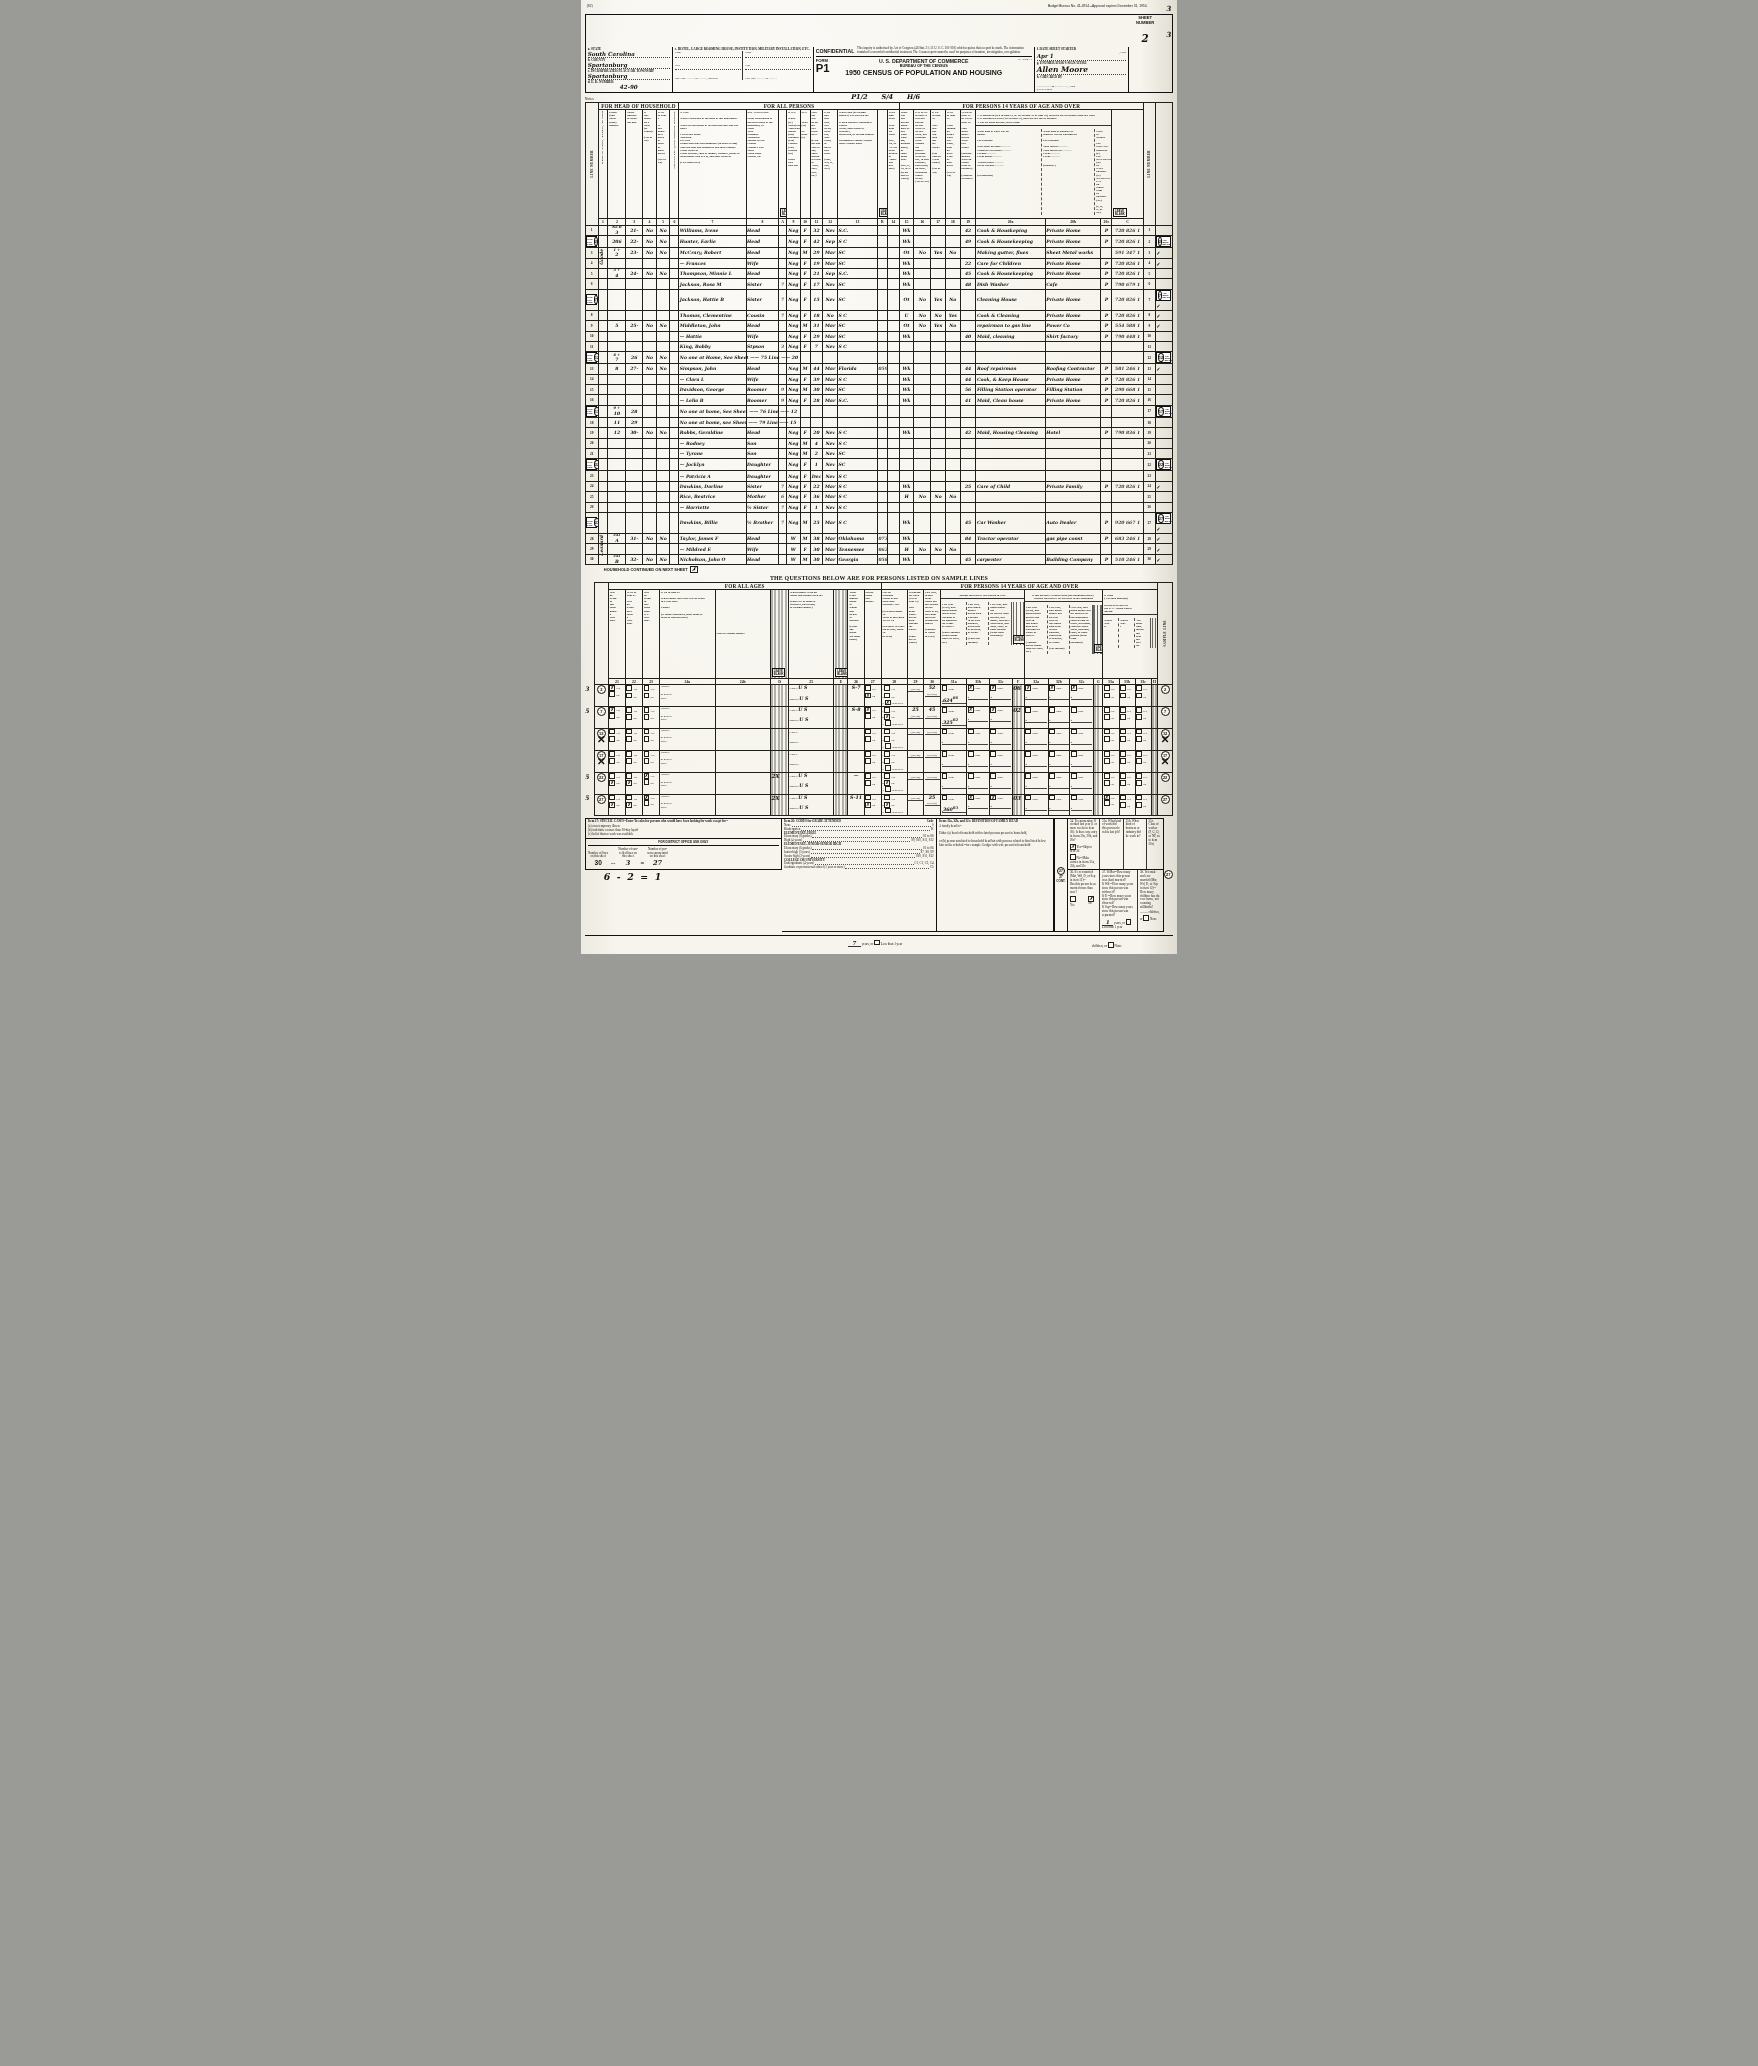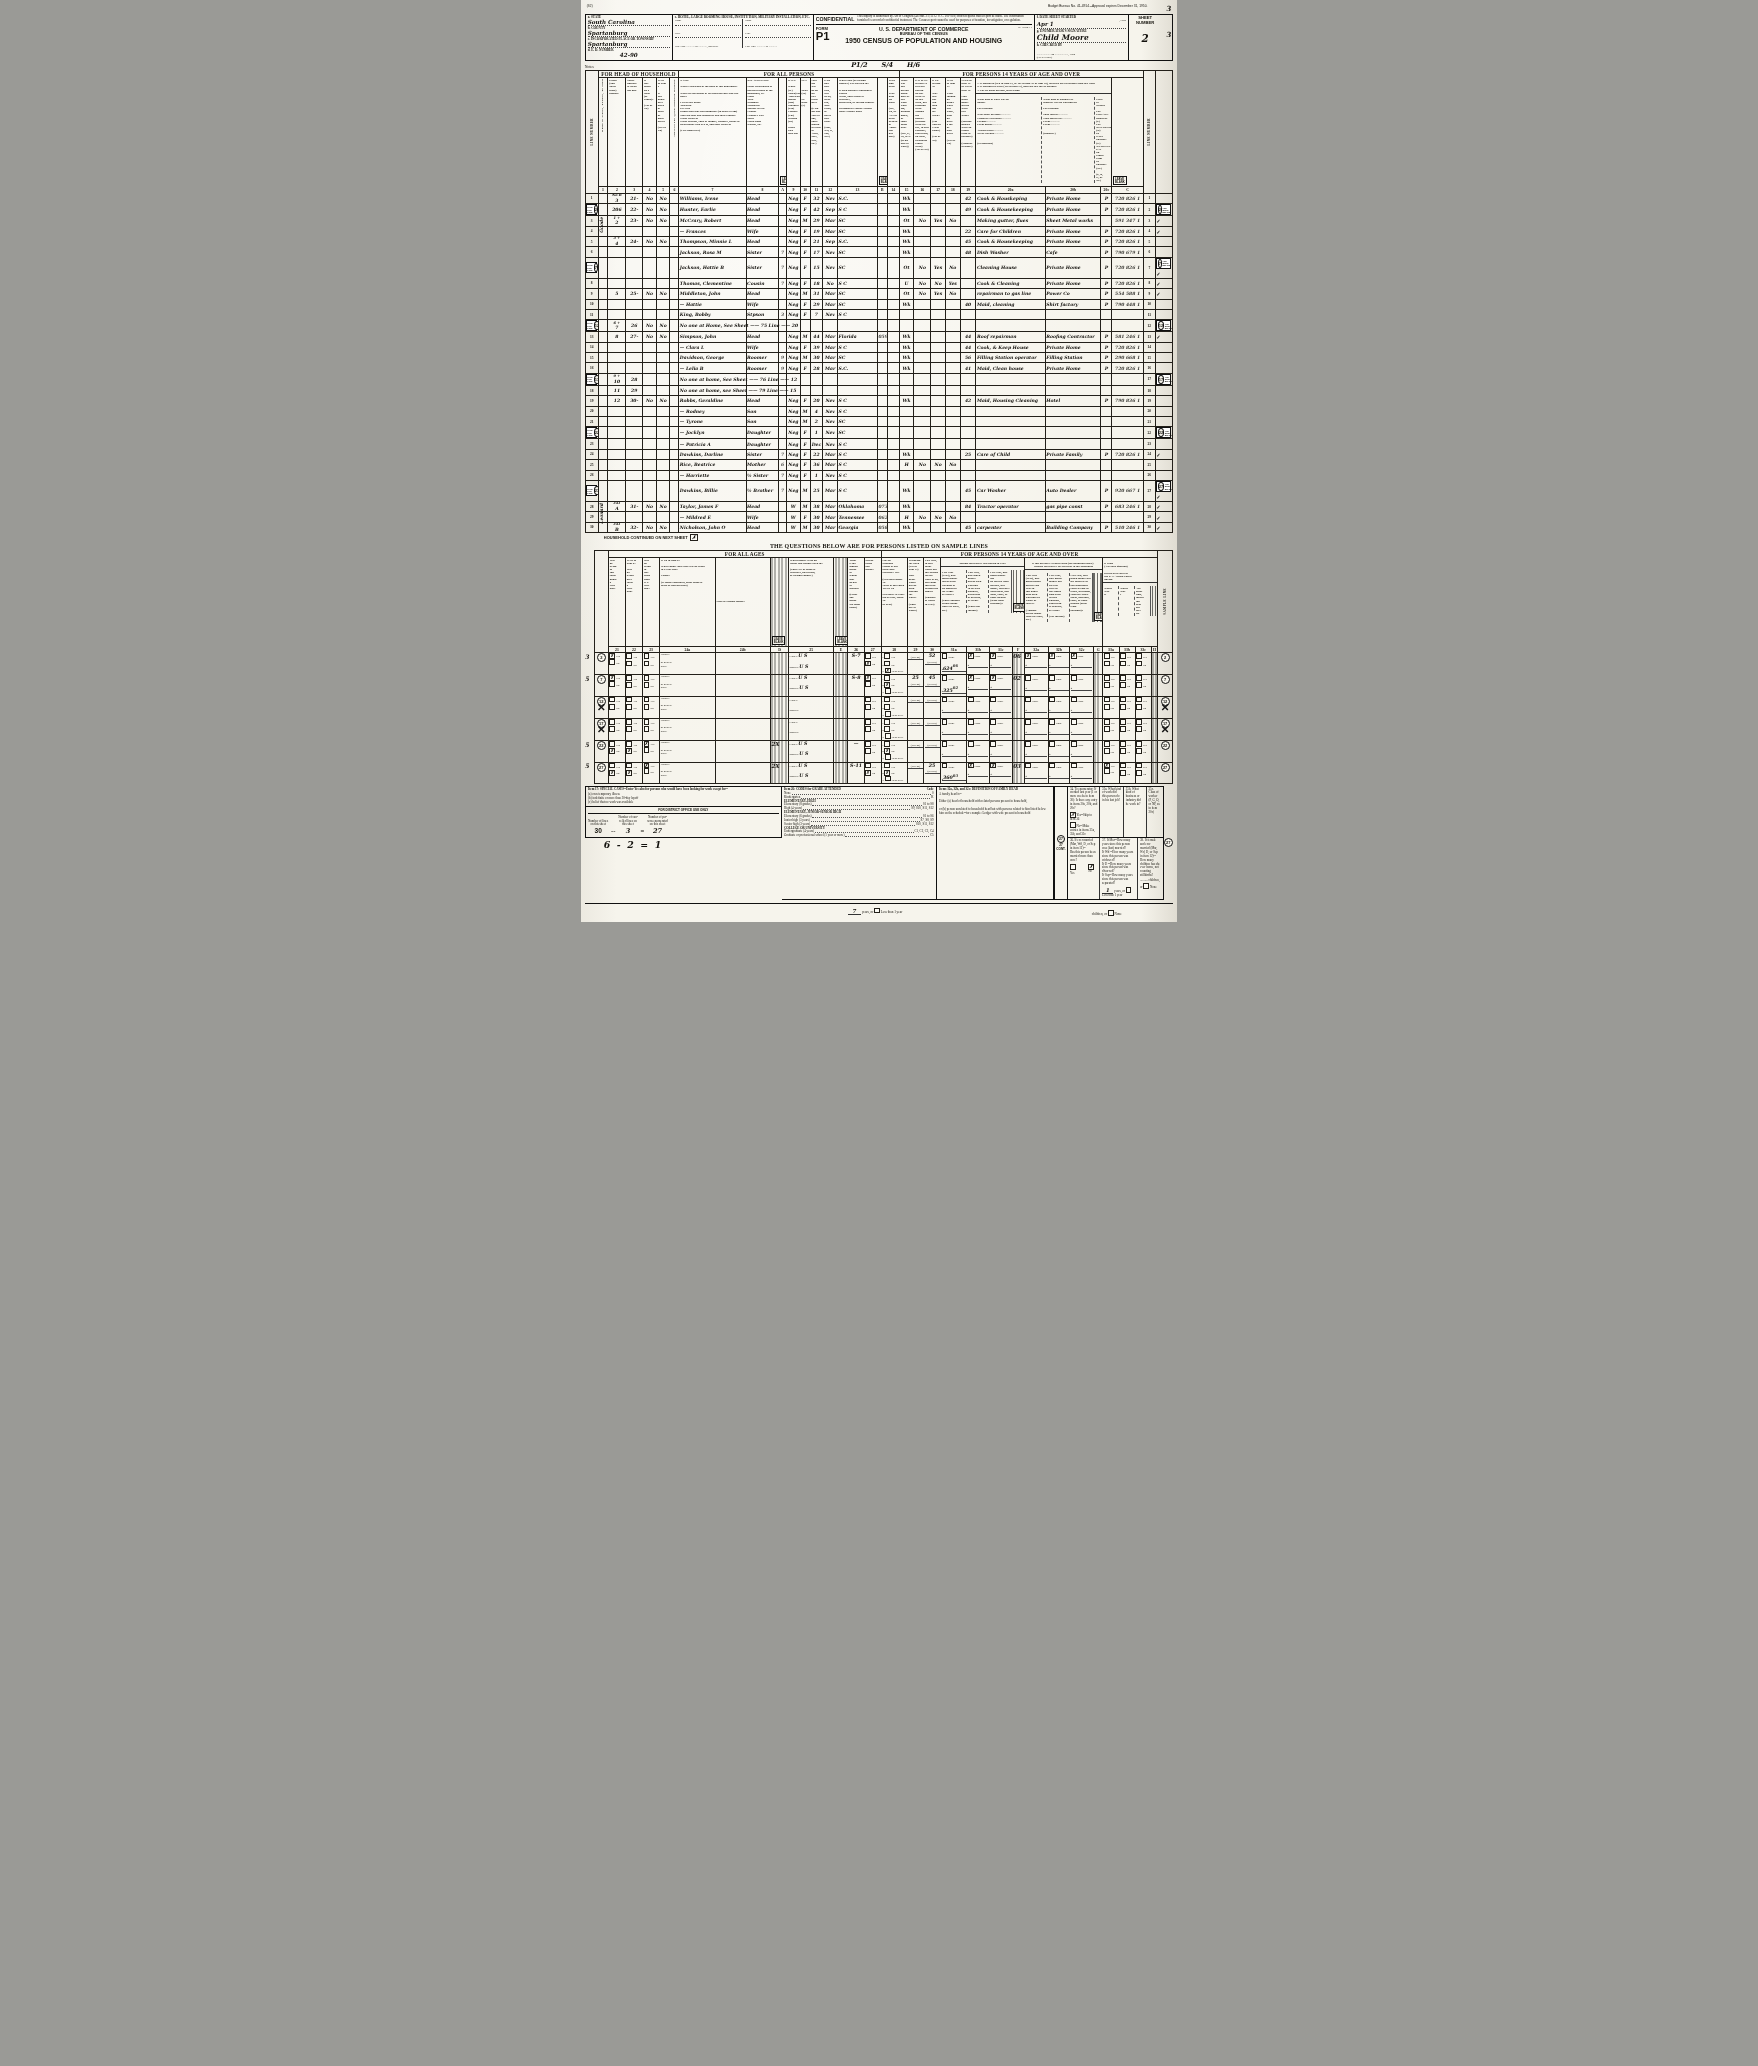--- a/index.html
+++ b/index.html
@@ -26,21 +26,21 @@
   .cb{display:inline-block;width:3.8px;height:3.8px;border:0.5px solid #23201a;font-size:4.2px;line-height:3.3px;text-align:center;vertical-align:-0.5px;margin-right:0.9px;background:#fbfaf4;font-weight:700;}
   .circle{display:inline-block;width:7px;height:7px;border:0.9px solid #111;border-radius:50%;text-align:center;line-height:7px;font-weight:bold;font-size:4px;background:#f6f4ec;font-family:"Liberation Sans",sans-serif;}
   .sampbox{display:flex;align-items:center;gap:0.5px;border:0.9px solid #111;background:#fff;padding:0;}
   .sampt{font-size:2.3px;line-height:1;white-space:pre-line;font-family:"Liberation Sans",sans-serif;font-weight:bold;text-align:left;}
   .askbox{display:flex;align-items:center;gap:0.5px;border:0.9px solid #111;background:#fff;padding:0 0.5px;}
   .askt{font-size:2.1px;line-height:1;white-space:pre-line;font-family:"Liberation Sans",sans-serif;font-weight:bold;text-align:left;}
   .chk{font-size:5.2px;font-weight:bold;color:#222;}
   
   .topstrip{display:flex;justify-content:space-between;font-size:3.5px;padding:0.9px 1.9px;}
   .hdrbox{display:flex;border:0.9px solid #111;}
-  .hcol{border-right:0.7px solid #111;padding:0.9px 1.9px;box-sizing:border-box;}
+  .hcol{border-right:0.7px solid #111;padding:0.9px 1.9px;box-sizing:border-box;margin-top:32px;}
   .lbl{font-size:3.3px;font-weight:bold;}
   .fill{border-bottom:0.5px dotted #444;min-height:5.2px;}
   .hwbig{font-size:7px;}
   .hwmed{font-size:5.6px;}
   #mt td{height:9.4px;}
   #mt .hw{font-size:4.5px;white-space:nowrap;}
   #mt td.name{overflow:visible;}
   #mt td.long{white-space:nowrap;overflow:visible;position:relative;z-index:3;}
   #mt td.street{position:relative;overflow:visible;}
   .vert{writing-mode:vertical-rl;transform:rotate(180deg);position:absolute;top:0.9px;left:0.9px;font-size:4.2px;z-index:2;white-space:nowrap;}
@@ -125,21 +125,21 @@
           <div class="sans" style="font-size:3.8px;font-weight:bold;">BUREAU OF THE CENSUS</div>
           <div class="sans" style="font-size:7px;font-weight:bold;margin-top:0.9px;">1950 CENSUS OF POPULATION AND HOUSING</div>
         </div>
         <div class="tiny">16--59923-1</div>
       </div>
     </div>
     <div class="hcol" style="width:94px;">
       <div class="lbl">f. DATE SHEET STARTED</div>
       <div class="fill"><span class="hw hwmed">Apr 1</span><span class="tiny" style="float:right;">, 1950</span></div>
       <div class="lbl">g. ENUMERATOR'S SIGNATURE</div>
-      <div class="fill"><span class="hw" style="font-size:7.5px;">Child Moore</span></div>
+      <div class="fill"><span class="hw" style="font-size:7.5px;">Allen Moore</span></div>
       <div class="lbl">h. CHECKED BY</div>
       <div class="tiny" style="margin-top:5.6px;">.................... <span>on</span> ...................<span>, 1950</span></div>
       <div class="tiny">(Crew leader)</div>
     </div>
     <div style="width:31px;padding:0.9px;text-align:center;">
       <div class="sans" style="font-size:4.2px;font-weight:bold;white-space:pre-line;">SHEET
 NUMBER</div>
       <div class="hw" style="font-size:10.3px;margin-top:6.6px;">2</div>
     </div>
   </div>

